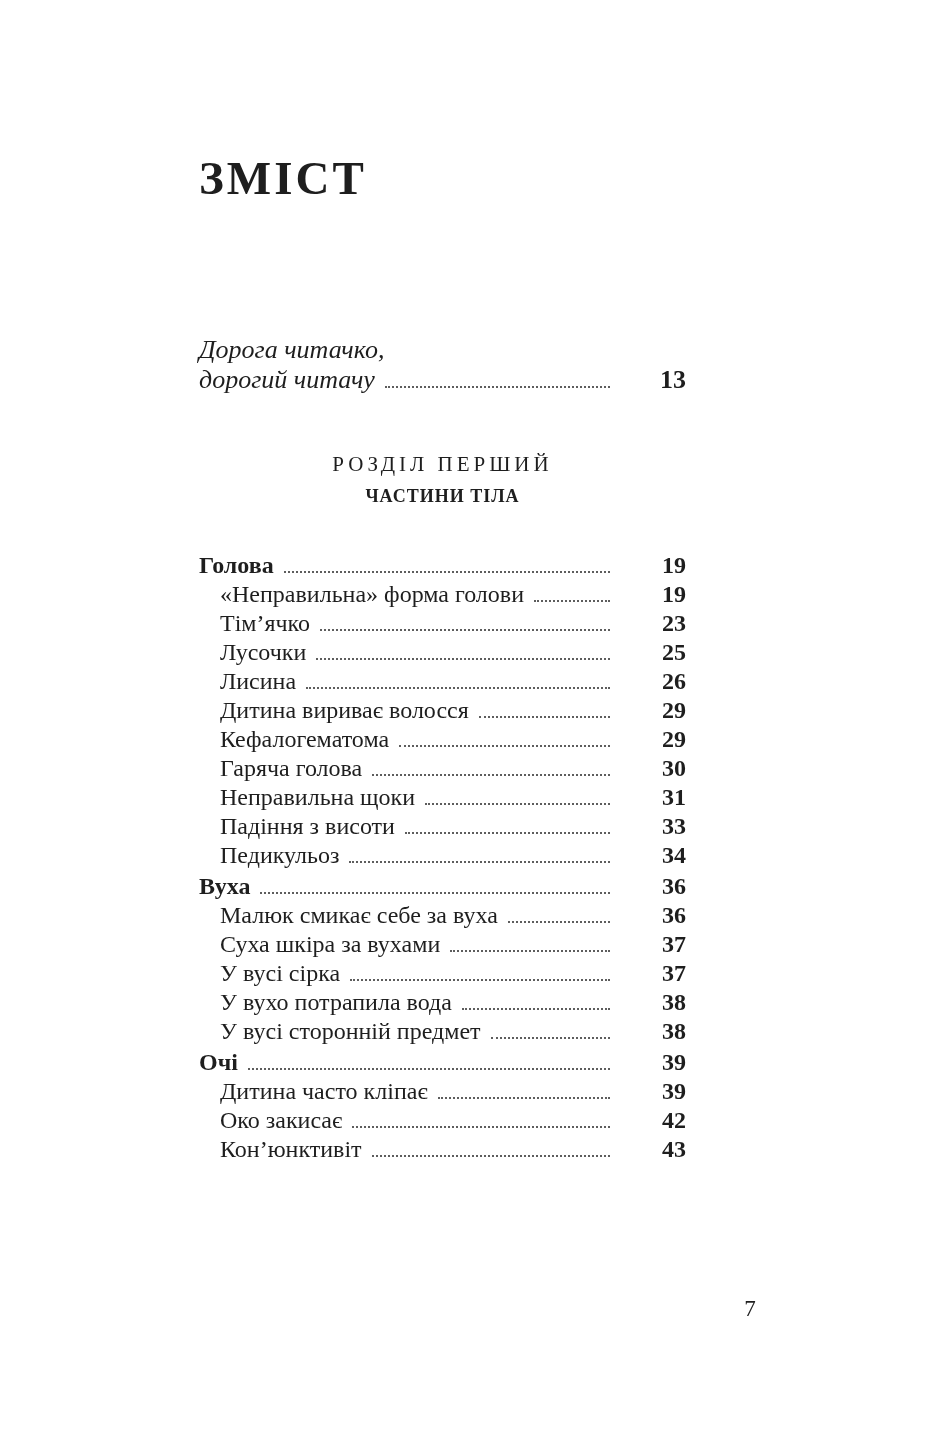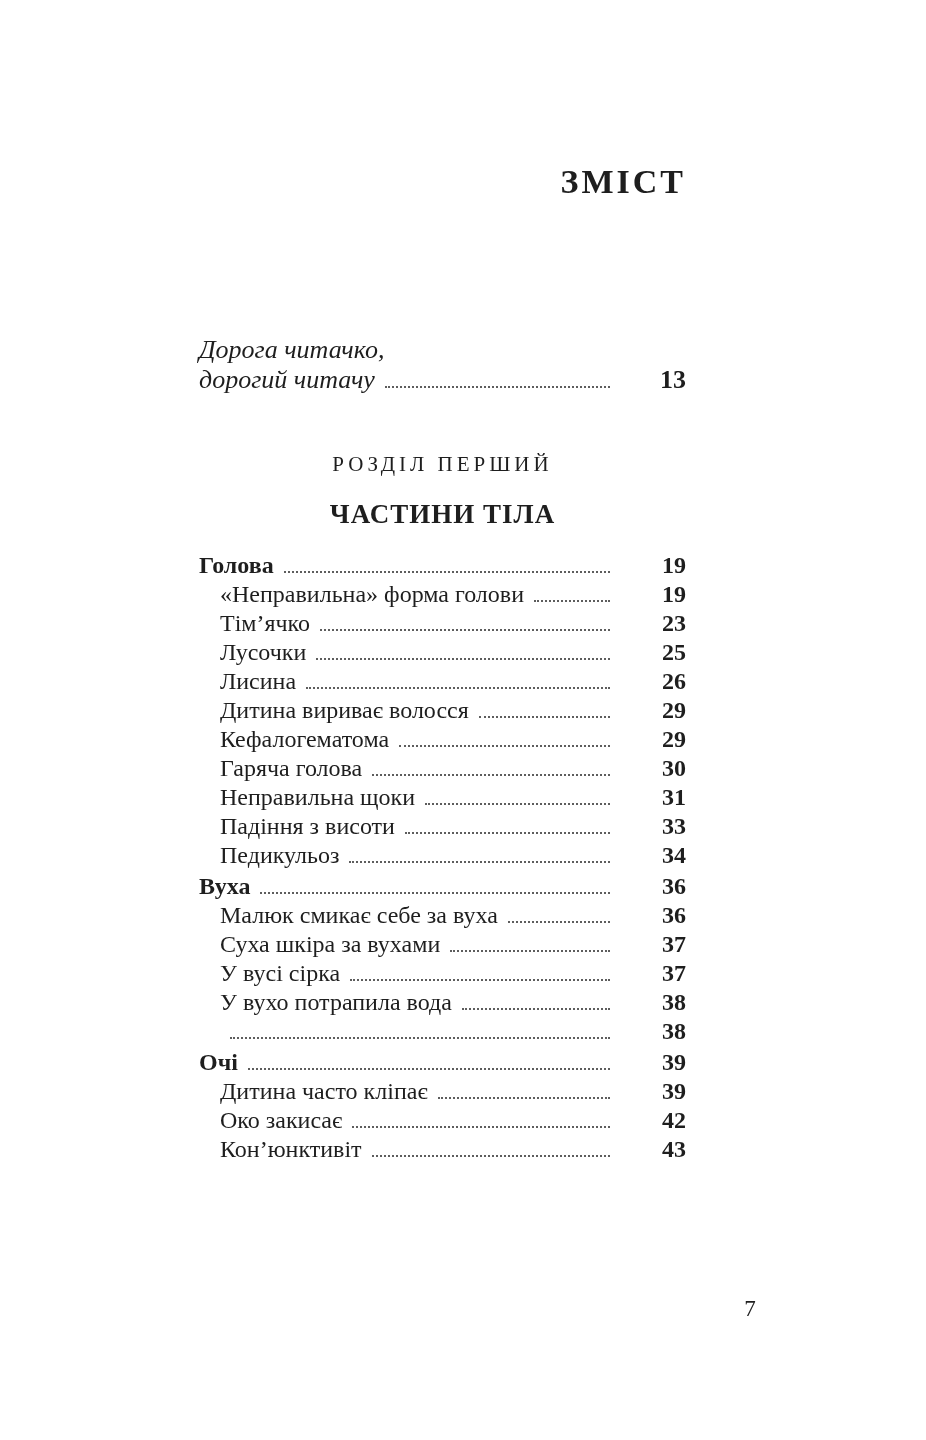--- a/index.html
+++ b/index.html
@@ -13,24 +13,24 @@
     position: relative;
     font-family: "Liberation Serif", "DejaVu Serif", serif;
     color: #1e1e1e;
     overflow: hidden;
   }
 
   
   .doc-title {
     position: absolute;
     left: 199px;
-    top: 165px;
-    width: 487px;
-    text-align: right;
-    font-size: 34px;
+    top: 155px;
+    width: 487px;
+    text-align: left;
+    font-size: 47px;
     font-weight: bold;
     letter-spacing: 3px;
     line-height: 1;
   }
 
   
   .intro {
     position: absolute;
     left: 199px;
     top: 334px;
@@ -47,22 +47,22 @@
     top: 454px;
     width: 487px;
     text-align: center;
   }
   .section-kicker {
     font-size: 21px;
     letter-spacing: 4px;
     line-height: 1;
   }
   .section-title {
-    margin-top: 26px;
-    font-size: 27px;
+    margin-top: 12px;
+    font-size: 18px;
     font-weight: bold;
     letter-spacing: 1px;
     line-height: 1;
   }
 
   
   .toc {
     position: absolute;
     left: 199px;
     top: 551px;
@@ -220,20 +220,21 @@
     <span class="page-num">37</span>
   </div>
 
   <div class="row item-row">
     <span class="label">У вухо потрапила вода</span>
     <span class="dots"></span>
     <span class="page-num">38</span>
   </div>
 
   <div class="row item-row">
+    <span class="label">У вусі сторонній предмет</span>
     <span class="dots"></span>
     <span class="page-num">38</span>
   </div>
 </div>
   </div>
 
   <div class="group">
     <div class="row group-row">
       <span class="label group-label">Очі</span>
       <span class="dots"></span>

